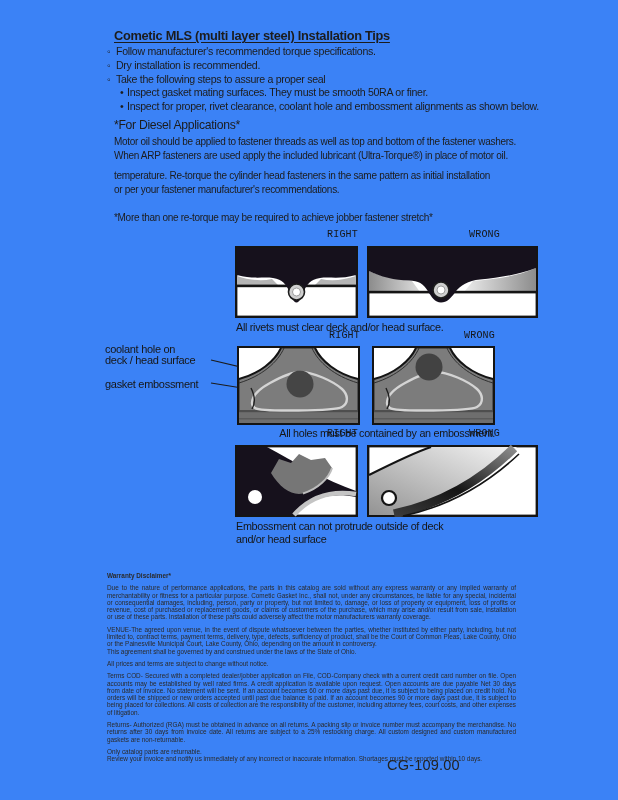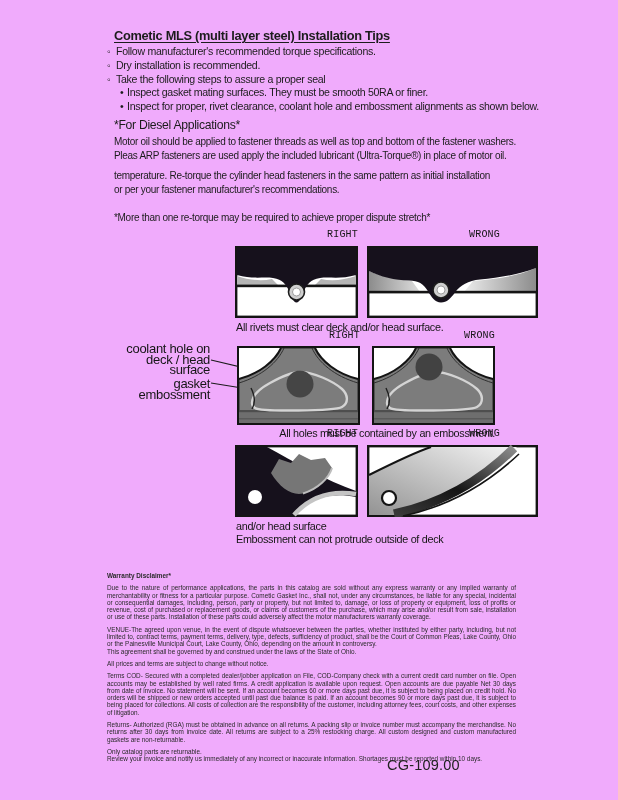--- a/index.html
+++ b/index.html
@@ -1,35 +1,35 @@
 <!DOCTYPE html>
 <html><head>
 <meta charset="utf-8">
 <style>
   html,body{margin:0;padding:0;background:#ffffff;}
-  .page{position:relative;width:618px;height:800px;background:#f0abfc;overflow:hidden;
+  .page{position:relative;width:618px;height:800px;background:#3b82f6;overflow:hidden;
         font-family:"Liberation Sans", sans-serif;color:#1c1c1c;letter-spacing:-0.3px;}
   .abs{position:absolute;}
 
   .doc-title{left:114px;top:28px;font-size:12.8px;font-weight:bold;text-decoration:underline;
              text-underline-offset:2px;white-space:nowrap;}
 
   .tips{left:107px;top:45px;font-size:10.6px;line-height:13.8px;}
   .tip-row{display:flex;white-space:nowrap;}
   .tip-marker{width:9px;flex:0 0 9px;}
   .tip-sub{padding-left:13px;}
   .tip-sub .tip-marker{width:7px;flex:0 0 7px;}
 
   .diesel-heading{left:114px;top:118px;font-size:12.2px;font-weight:normal;white-space:nowrap;}
   .bodyline{font-size:10px;line-height:13.9px;white-space:nowrap;}
   .para{position:absolute;left:114px;}
 
   .dlabel{position:absolute;font-size:10px;letter-spacing:0.2px;text-align:right;color:#161616;font-family:Liberation Mono, monospace;}
   .dcaption{position:absolute;font-size:10.8px;line-height:13px;color:#161616;white-space:nowrap;}
-  .annot{position:absolute;font-size:13px;line-height:10.6px;text-align:right;color:#161616;}
+  .annot{position:absolute;font-size:11px;line-height:10.6px;color:#161616;}
   .panel{position:absolute;display:block;}
 
   .smallprint{left:107px;top:572px;width:409px;font-size:6.4px;line-height:7.3px;
               letter-spacing:0;text-align:justify;color:#2a2a2a;}
   .sp-h{font-weight:bold;margin:0 0 5px 0;text-align:left;}
   .sp-p{margin:0 0 5px 0;}
   .sp-p.tight{margin:0;}
 
   .footer-code{left:387px;top:757px;font-size:14.5px;letter-spacing:0.2px;color:#222;white-space:nowrap;}
 </style>
@@ -59,28 +59,28 @@
     </div>
     <div class="tip-row tip-sub">
       <span class="tip-marker">•</span>
       <span>Inspect for proper, rivet clearance, coolant hole and embossment alignments as shown below.</span>
     </div>
   </div>
 
   <div class="abs diesel-heading">*For Diesel Applications*</div>
   <div class="para" style="top:135px;">
     <div class="bodyline">Motor oil should be applied to fastener threads as well as top and bottom of the fastener washers.</div>
-    <div class="bodyline">Pleas ARP fasteners are used apply the included lubricant (Ultra-Torque®) in place of motor oil.</div>
+    <div class="bodyline">When ARP fasteners are used apply the included lubricant (Ultra-Torque®) in place of motor oil.</div>
   </div>
   <div class="para" style="top:169px;">
     <div class="bodyline">temperature. Re-torque the cylinder head fasteners in the same pattern as initial installation</div>
     <div class="bodyline">or per your fastener manufacturer's recommendations.</div>
   </div>
   <div class="para" style="top:211px;">
-    <div class="bodyline">*More than one re-torque may be required to achieve proper dispute stretch*</div>
+    <div class="bodyline">*More than one re-torque may be required to achieve jobber fastener stretch*</div>
   </div>
 
   <div class="dlabel" style="left:235px;top:229px;width:123px;">RIGHT</div>
   <div class="dlabel" style="left:367px;top:229px;width:133px;">WRONG</div>
 
   <svg class="panel" style="left:235px;top:246px;" width="123" height="72" viewBox="0 0 123 72">
     <rect x="1.2" y="1.2" width="120.6" height="69.6" fill="#ffffff" stroke="#141414" stroke-width="2.4"></rect>
     <path d="M2,30 C14,34 26,35.5 37,33 L44,40 L2,40 Z" fill="#b5b5b5"></path>
     <path d="M121,30 C109,34 97,35.5 86,33 L79,40 L121,40 Z" fill="#b5b5b5"></path>
     <rect x="2" y="38.6" width="119" height="2.6" fill="#141414"></rect>
@@ -185,22 +185,22 @@
     </defs>
     <rect x="1.2" y="1.2" width="168.6" height="69.6" fill="#ffffff" stroke="#141414" stroke-width="2.4"></rect>
     <path d="M2,30 C30,16 52,6 64,2 L150,2 C118,34 76,58 30,70 L2,70 Z" fill="url(#gw3)"></path>
     <path d="M2,30 C30,16 52,6 64,2" stroke="#141414" stroke-width="2" fill="none"></path>
     <path d="M147,3 C114,36 72,59 27,69" stroke="url(#gd3)" stroke-width="9" fill="none"></path>
     <path d="M152,9 C118,41 78,62 36,71" stroke="#141414" stroke-width="1.6" fill="none"></path>
     <circle cx="22" cy="53" r="7" fill="#ffffff" stroke="#141414" stroke-width="2.2"></circle>
   </svg>
 
   <div class="abs" style="left:236px;top:520px;">
+    <div class="dcaption" style="position:static;">Embossment can not protrude outside of deck</div>
     <div class="dcaption" style="position:static;">and/or head surface</div>
-    <div class="dcaption" style="position:static;">Embossment can not protrude outside of deck</div>
   </div>
 
   <div class="abs smallprint">
     <p class="sp-h">Warranty Disclaimer*</p>
     <p class="sp-p">Due to the nature of performance applications, the parts in this catalog are sold without any express warranty or any implied warranty of merchantability or fitness for a particular purpose.  Cometic Gasket Inc., shall not, under any circumstances, be liable for any special, incidental or consequential damages, including, person, party or property, but not limited to, damage, or loss of property or equipment, loss of profits or revenue, cost of purchased or replacement goods, or claims of customers of the purchase, which may arise and/or result from sale, installation or use of these parts.  Installation of these parts could adversely affect the motor manufacturers warranty coverage.</p>
     <p class="sp-p tight">VENUE-The agreed upon venue, in the event of dispute whatsoever between the parties, whether instituted by either party, including, but not limited to, contract terms, payment terms, delivery, type, defects, sufficiency of product, shall be the Court of Common Pleas, Lake County, Ohio or the Painesville Municipal Court, Lake County, Ohio, depending on the amount in controversy.</p>
     <p class="sp-p">This agreement shall be governed by and construed under the laws of the State of Ohio.</p>
     <p class="sp-p">All prices and terms are subject to change without notice.</p>
     <p class="sp-p">Terms COD- Secured with a completed dealer/jobber application on File, COD-Company check with a current credit card number on file.  Open accounts may be established by well rated firms.  A credit application is available upon request.  Open accounts are due payable Net 30 days from date of invoice.  No statement will be sent.  If an account becomes 60 or more days past due, it is subject to being placed on credit hold.  No orders will be shipped or new orders accepted until past due balance is paid.  If an account becomes 90 or more days past due, it is subject to being placed for collections.  All costs of collection are the responsibility of the customer, including attorney fees, court costs, and other expenses of litigation.</p>
     <p class="sp-p">Returns- Authorized (RGA) must be obtained in advance on all returns.  A packing slip or invoice number must accompany the merchandise.  No returns after 30 days from invoice date.  All returns are subject to a 25% restocking charge.  All custom designed and custom manufactured gaskets are non-returnable.</p>

